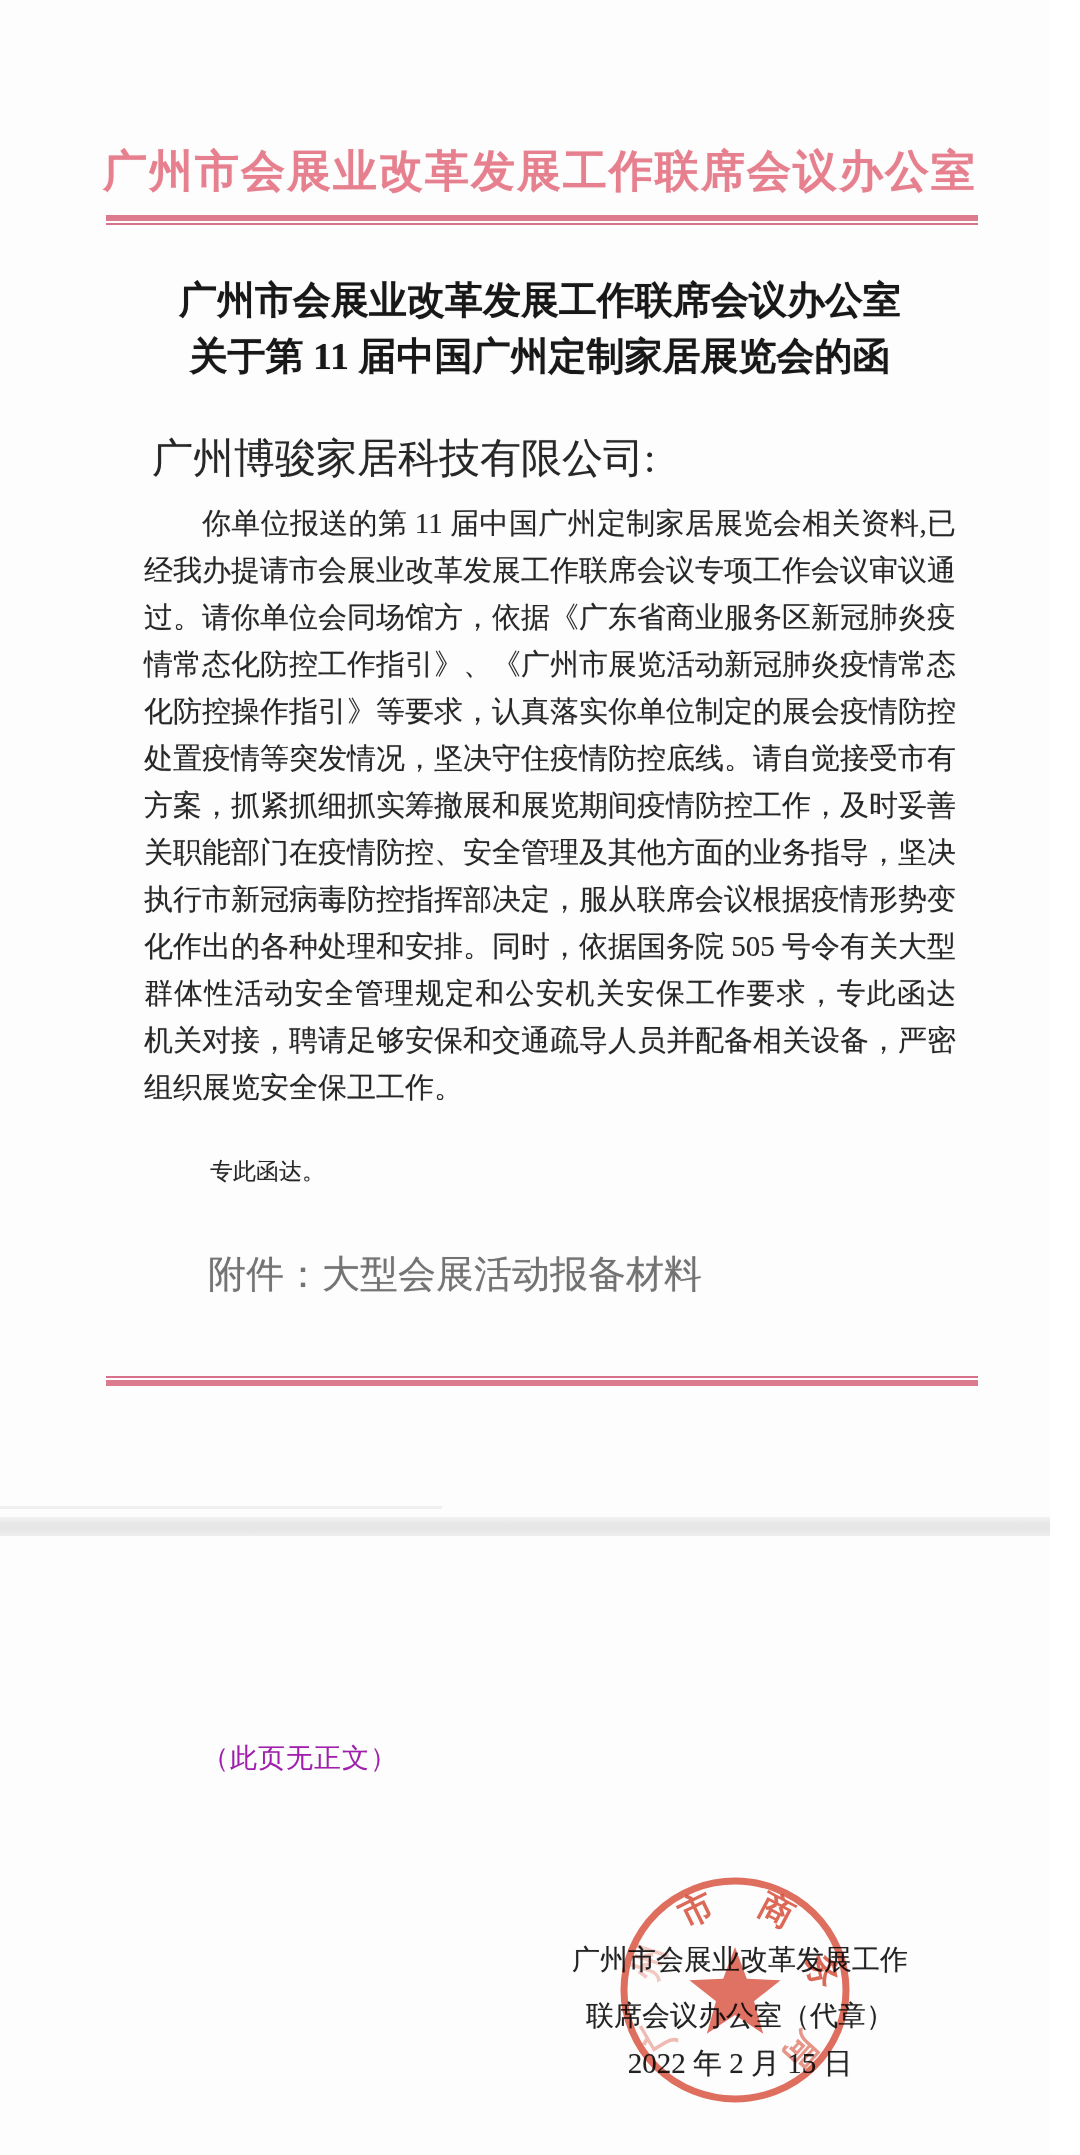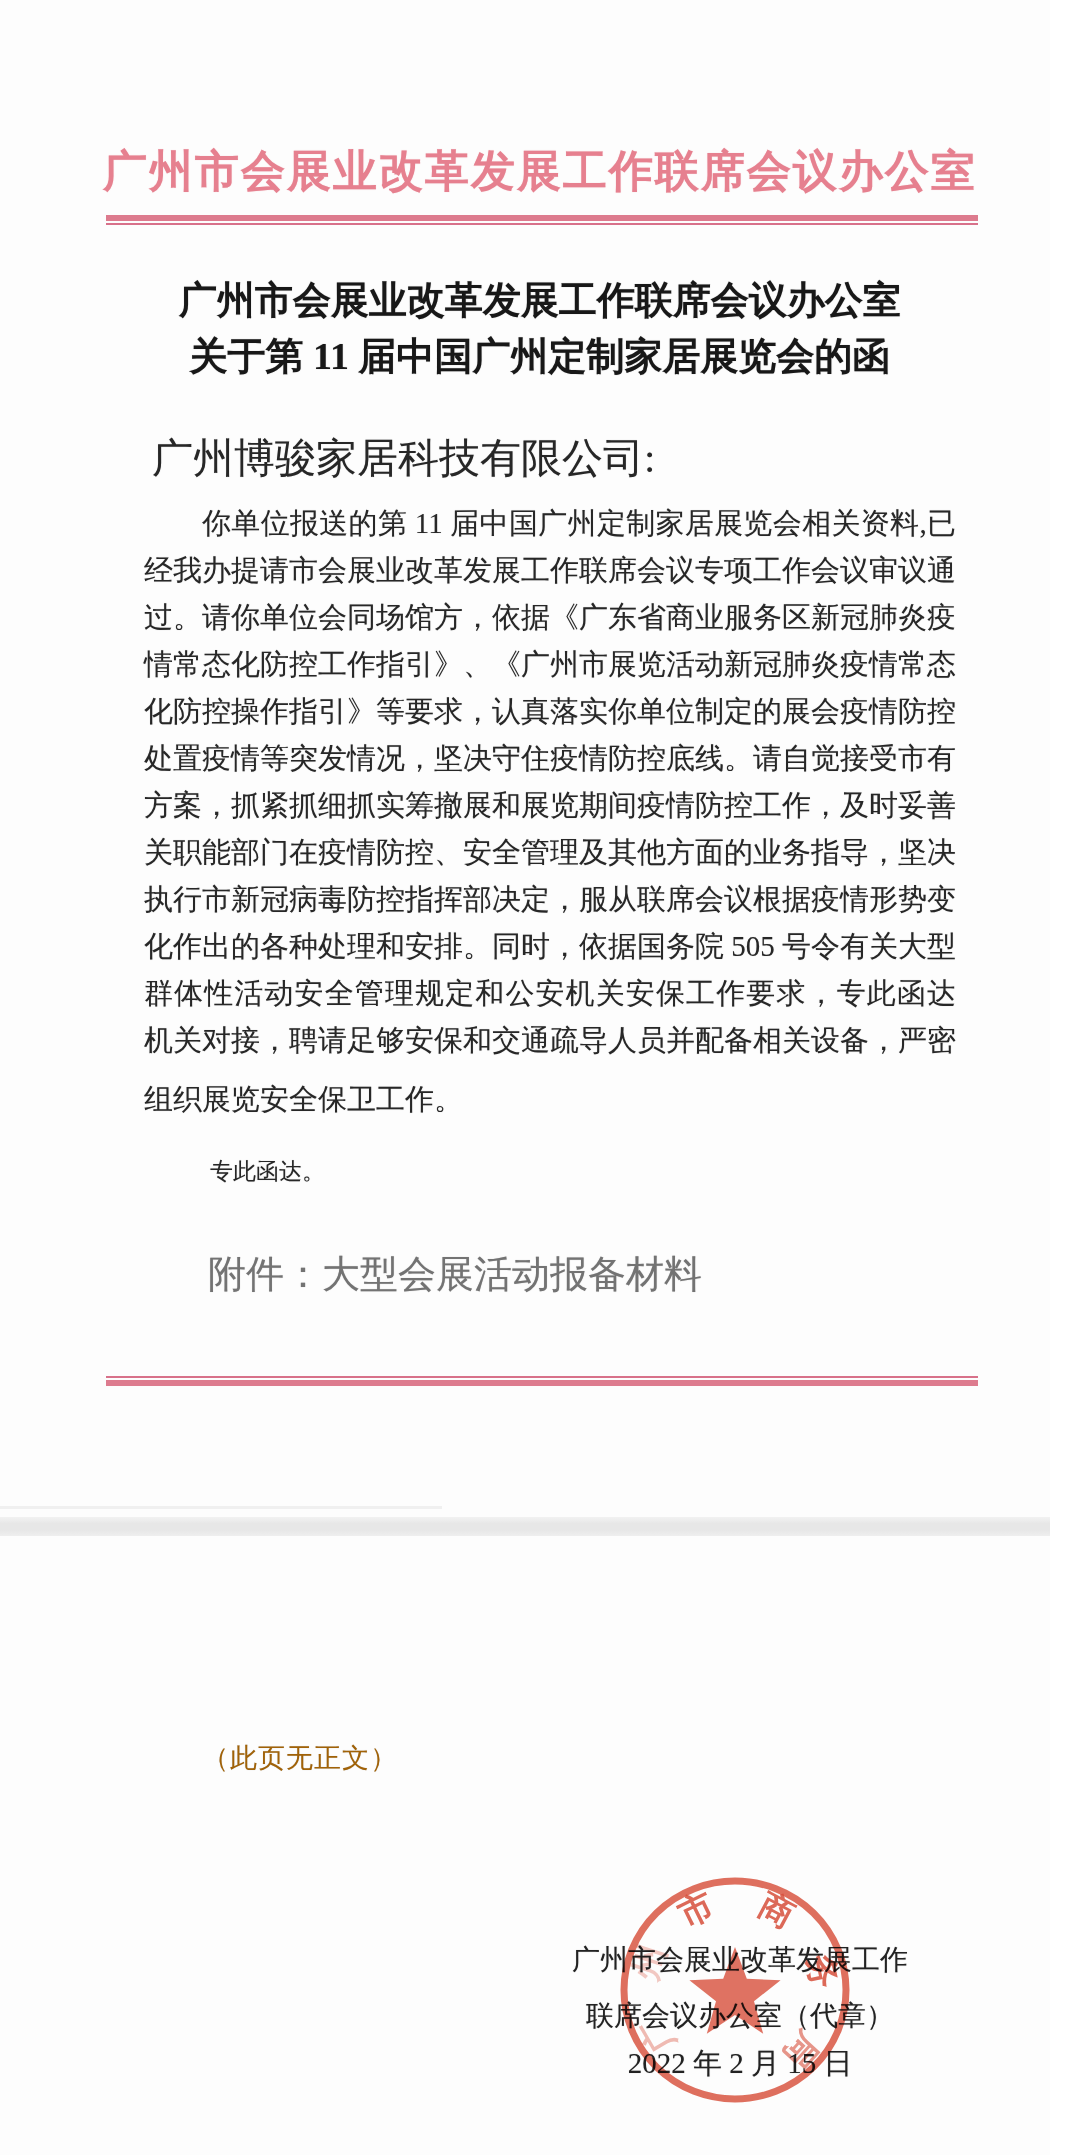--- a/index.html
+++ b/index.html
@@ -45,21 +45,21 @@
     position:absolute;top:500px;left:144px;width:812px;
     font-size:29px;color:#272727;
     text-shadow:0 0 1px rgba(0,0,0,.25);
   }
   .body-line{
     height:47px;line-height:47px;
     text-align:justify;text-align-last:justify;
     white-space:nowrap;
   }
   .body-line.indent{padding-left:58px;}
-  .body-line.last{text-align-last:left;margin-top:12px;}
+  .body-line.last{text-align-last:left;}
   .closing{
     position:absolute;top:1152px;left:210px;
     font-size:23px;line-height:40px;color:#272727;
     text-shadow:0 0 1px rgba(0,0,0,.25);
   }
   .attachment{
     position:absolute;top:1254px;left:208px;
     font-size:38px;line-height:40px;color:#737373;
     text-shadow:0 0 1px rgba(0,0,0,.25);
   }
@@ -68,21 +68,21 @@
     position:absolute;top:1506px;left:0;width:442px;height:3px;
     background:#f0f0f0;
   }
   .page-break-band{
     position:absolute;top:1517px;left:0;width:1080px;height:19px;
     background:linear-gradient(to bottom,#f2f2f2 0%,#e7e7e7 35%,#e7e7e7 70%,#efefef 100%);
   }
   
   .no-text-note{
     position:absolute;top:1740px;left:202px;
-    font-size:27px;letter-spacing:1px;color:#a16207;
+    font-size:27px;letter-spacing:1px;color:#a21caf;
     text-shadow:0 0 1px rgba(0,0,0,.2);
   }
   .sig-line{
     position:absolute;left:520px;width:440px;
     text-align:center;font-size:28px;color:#222;
     text-shadow:0 0 1px rgba(0,0,0,.3);
     white-space:nowrap;
   }
   .sig-1{top:1941px;}
   .sig-2{top:1997px;}

